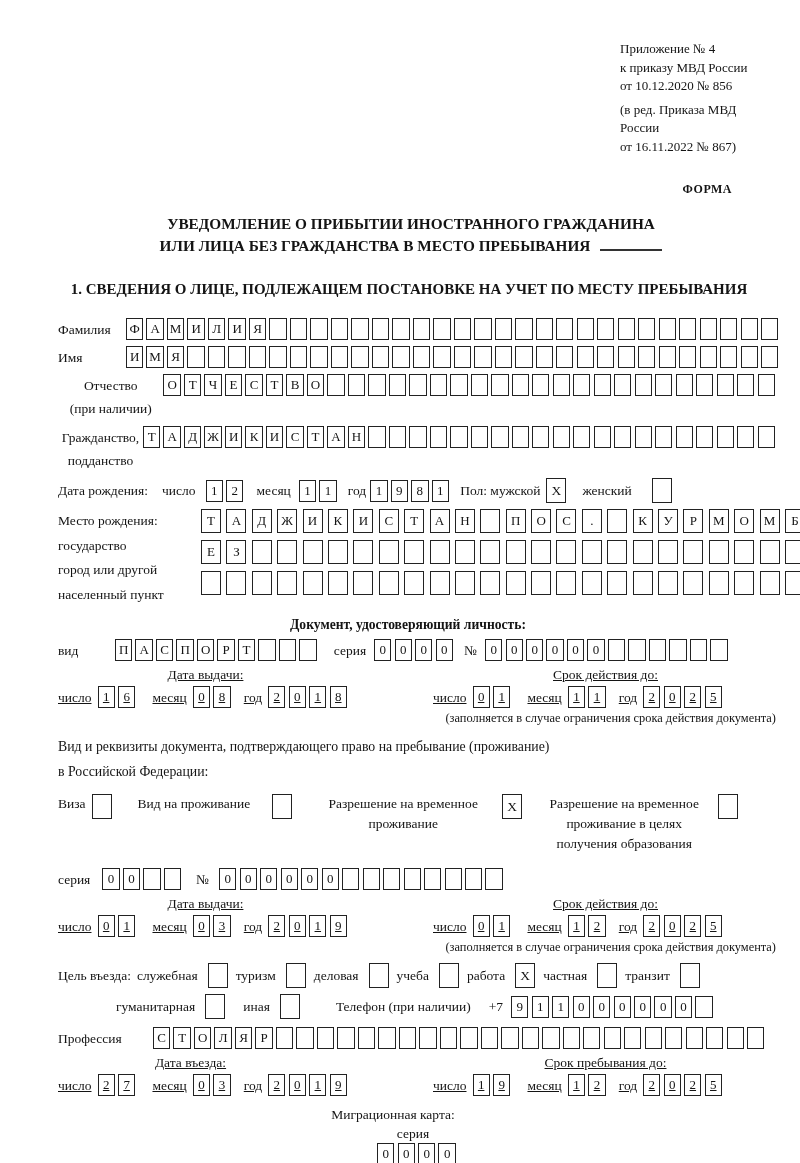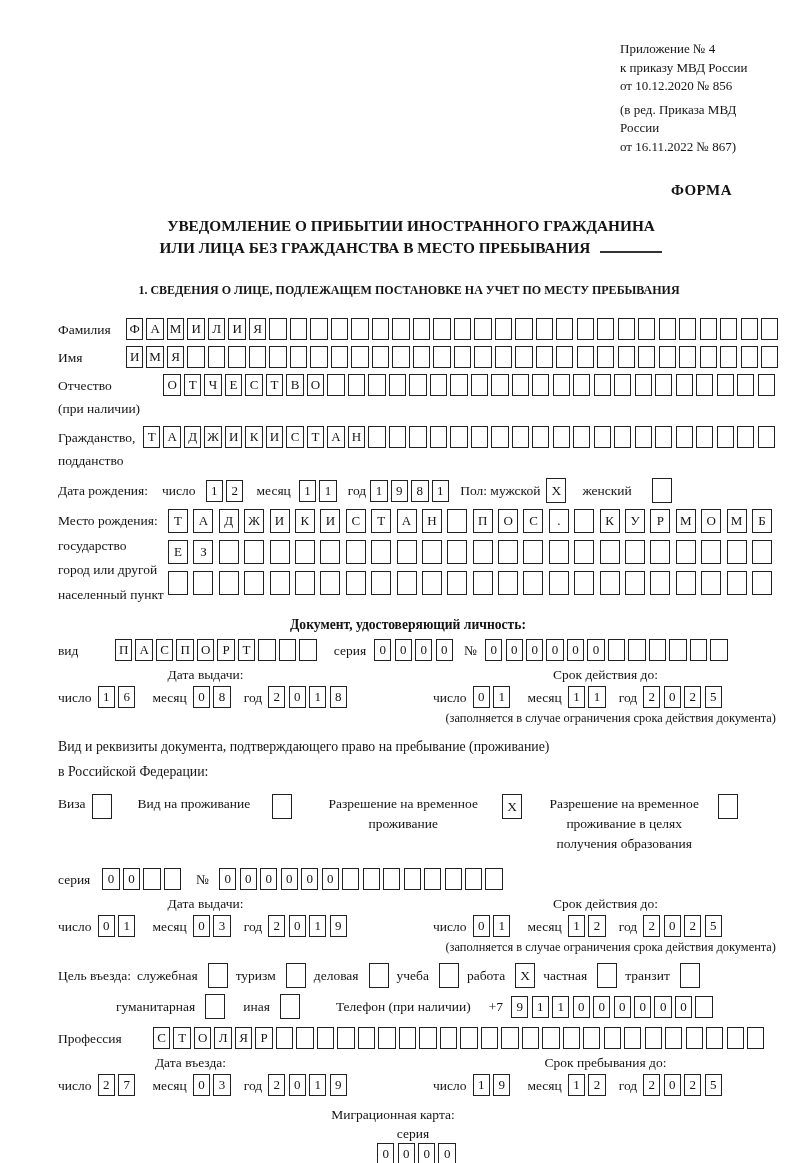--- a/index.html
+++ b/index.html
@@ -1,47 +1,47 @@
 <!DOCTYPE html>
 <html><head>
 <meta charset="utf-8">
 <style>
   html,body{margin:0;padding:0;background:#fff;}
   body{width:800px;height:1163px;font-family:"Liberation Serif",serif;color:#141414;overflow:hidden;}
   .page{box-sizing:border-box;width:784px;height:1163px;padding:40px 6px 10px 58px;position:relative;border-radius:31px;}
 
   .annex{margin-left:562px;font-size:13px;line-height:18.5px;}
   .annex .gap{height:5px;}
-  .forma{margin-top:26px;margin-right:46px;text-align:right;font-weight:bold;font-size:15px;letter-spacing:.5px;}
+  .forma{margin-top:26px;margin-right:46px;text-align:right;font-weight:bold;font-size:12px;letter-spacing:.5px;}
 
   .title{margin-top:16px;text-align:center;font-weight:bold;font-size:15.3px;line-height:22px;margin-left:-14px;}
   .blank-line{display:inline-block;width:62px;border-bottom:2px solid #333;height:12px;margin-left:10px;}
 
-  .section1{margin-top:24px;font-weight:bold;font-size:12px;text-align:center;margin-left:-18px;white-space:nowrap;}
+  .section1{margin-top:24px;font-weight:bold;font-size:15px;text-align:center;margin-left:-18px;white-space:nowrap;}
 
   .formarea{margin-top:20px;}
   .row{display:flex;align-items:center;margin-bottom:6px;}
   .row.top{align-items:flex-start;}
   .lbl{font-size:13.5px;line-height:19px;flex:0 0 auto;}
-  .lbl2{font-size:13.5px;line-height:23px;}
+  .lbl2{font-size:13.5px;line-height:23px;text-align:center;}
   .boxes{display:flex;flex-wrap:nowrap;}
   .box{box-sizing:border-box;width:17.3px;height:22px;border:1.7px solid #222;margin-right:3.2px;
        display:flex;align-items:center;justify-content:center;font-size:13px;flex:0 0 auto;background:#fff;}
   .wide .box{width:20px;height:24px;margin-right:5.4px;}
   .rep .box{width:18px;height:24px;margin-right:4.2px;}
   .cbox{box-sizing:border-box;width:20px;height:25px;border:1.7px solid #222;display:inline-flex;
         align-items:center;justify-content:center;font-size:13.5px;flex:0 0 auto;background:#fff;}
   .mrow{}
 
   .w-surname{width:68px;} .w-name{width:68px;} .w-patr{width:110px;} .w-cit{width:97px;}
   .w-bp{width:110px;} .w-kind{width:57px;} .w-prof{width:95px;} .w-rep{width:112px;}
 
   .doc-title{text-align:center;font-weight:bold;font-size:13.6px;margin:10px 0 6px -20px;}
 
-  .datepair{display:flex;margin-top:8px;}
+  .datepair{display:flex;margin-top:8px;text-decoration:underline;}
   .dp-left{flex:0 0 375px;}
   .dp-right{flex:1 1 auto;}
   .dg-title{text-align:center;font-size:13.5px;margin-bottom:3px;}
   .dg-row{display:flex;align-items:center;}
   .dg-row .lbl{margin-right:6px;}
   .note{font-size:12.4px;text-align:right;margin:3px 2px 8px 0;}
 
   .intro{font-size:13.8px;line-height:25px;margin-top:6px;}
   .optrow{display:flex;align-items:flex-start;margin-top:10px;margin-bottom:14px;}
   .opt-label{font-size:13.5px;line-height:20px;}
@@ -251,21 +251,21 @@
           <span class="box">9</span>
           <span class="box">8</span>
           <span class="box">1</span>
         </span>
       <span class="lbl" style="margin-left:8px;"><span>Пол:</span> <span>мужской</span></span>
       <span class="cbox" style="margin-left:6px;">X</span>
       <span class="lbl" style="margin-left:16px;">женский</span>
       <span class="cbox" style="margin-left:20px;"></span>
     </div>
 
-    <div class="row top" style="margin-bottom:0;">
+    <div class="row top" style="margin-bottom:0;gap:33px;">
       <span class="lbl w-bp" style="line-height:24.5px;">
         <div>Место рождения:</div>
         <div>государство</div>
         <div>город или другой</div>
         <div>населенный пункт</div>
       </span>
       <span>
         <div class="boxes wide" style="margin-bottom:7px;">
             <span class="box">Т</span>
             <span class="box">А</span>

